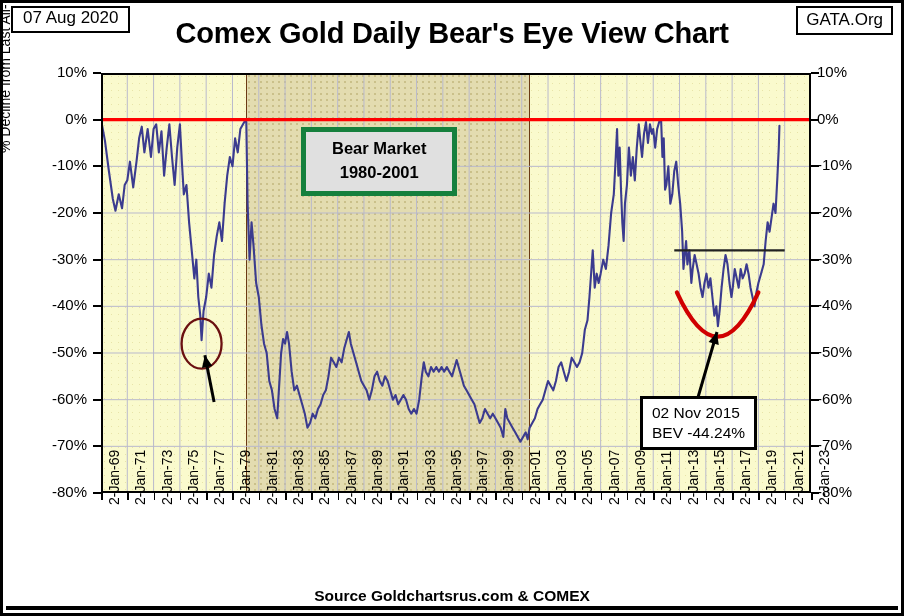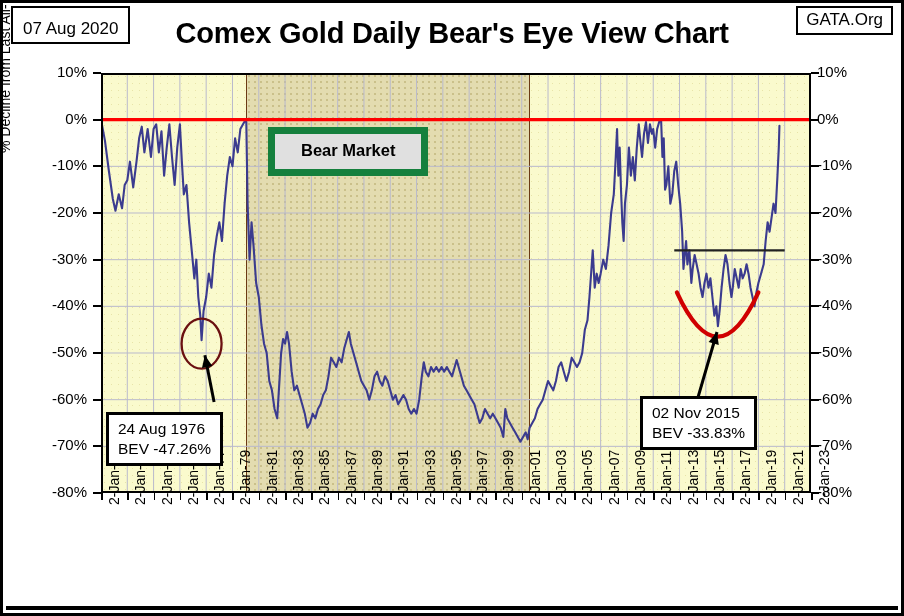--- a/index.html
+++ b/index.html
@@ -4,21 +4,21 @@
 <style>
   html,body{margin:0;padding:0;background:#fff;}
   body{width:904px;height:616px;position:relative;overflow:hidden;
        font-family:"Liberation Sans",sans-serif;color:#000;}
 
   #frame{position:absolute;left:0;top:0;width:904px;height:616px;
          border:3px solid #000;box-sizing:border-box;background:#fff;}
 
   
   #date-box{position:absolute;left:8px;top:3px;border:2px solid #000;
-            padding:11px 10px 3px 10px;font-size:17px;background:#fff;z-index:6;}
+            padding:0 10px 3px 10px;font-size:17px;background:#fff;z-index:6;}
   #gata-box{position:absolute;right:8px;top:3px;border:2px solid #000;
             padding:2px 8px 3px 8px;font-size:17px;background:#fff;z-index:6;}
   #main-title{position:absolute;left:0;right:0;top:14px;text-align:center;
               font-size:29px;font-weight:bold;letter-spacing:-0.2px;}
 
   
   #plot-wrap{position:absolute;left:98px;top:70px;width:710px;height:420px;}
   #plot-bg{position:absolute;inset:0;background:#fafacd;}
   #plot-speckle{position:absolute;inset:0;opacity:.55;
     background-image:radial-gradient(#d9d28c 0.7px, transparent 0.8px);
@@ -42,22 +42,22 @@
   .xtick{position:absolute;width:1.5px;height:7px;background:#000;}
 
   #ytitle{position:absolute;left:-6px;top:150px;font-size:14px;white-space:nowrap;
           transform-origin:left top;transform:rotate(-90deg);font-weight:500;}
 
   
   .box{position:absolute;background:#fff;border:3px solid #000;
        font-size:15.5px;line-height:1.28;padding:4px 9px;z-index:8;}
   #subtitle-box{left:215px;top:70px;border-width:3px;font-size:16px;
                 padding:5px 16px 6px 16px;white-space:nowrap;}
-  #bear-label{position:absolute;left:265px;top:124px;background:#e0e0e0;
-              border:7px solid #15803d;padding:5px 26px 6px 26px;text-align:center;
+  #bear-label{position:absolute;left:298px;top:124px;background:#e0e0e0;
+              border:5px solid #15803d;padding:5px 26px 6px 26px;text-align:center;
               font-size:16.5px;font-weight:bold;line-height:1.45;z-index:8;}
   #ann1{left:103px;top:409px;}
   #ann2{left:637px;top:393px;}
   #credit{position:absolute;left:588px;top:458px;background:#111;color:#f6f2c8;
           font-size:15.5px;font-weight:bold;padding:6px 13px 7px 13px;z-index:8;
           white-space:nowrap;}
 
   #footer{position:absolute;left:0;right:0;bottom:8px;text-align:center;
           font-size:15.5px;font-weight:bold;}
   #footrule{position:absolute;left:3px;right:3px;bottom:3px;height:4px;background:#000;}
@@ -225,27 +225,25 @@
       <div class="xlab" style="left: 760.407px; top: 502px;">2-Jan-19</div>
       <div class="xtick" style="left: 781.704px; top: 490px;"></div>
       <div class="xlab" style="left: 786.704px; top: 502px;">2-Jan-21</div>
       <div class="xtick" style="left: 808px; top: 490px;"></div>
       <div class="xlab" style="left: 813px; top: 502px;">2-Jan-23</div>
     </div>
 
 
   <div id="bear-label">
     <div>Bear Market</div>
+    <div>1980-2001</div>
   </div>
 
-  <div id="ann1" class="box">
-    <div>24 Aug 1976</div>
-    <div>BEV -47.26%</div>
-  </div>
 
   <div id="ann2" class="box">
     <div>02 Nov 2015</div>
-    <div>BEV -33.83%</div>
+    <div>BEV -44.24%</div>
   </div>
 
 
+  <div id="footer">Source Goldchartsrus.com &amp; COMEX</div>
   <div id="footrule"></div>
 </div>
 
 </body></html>

